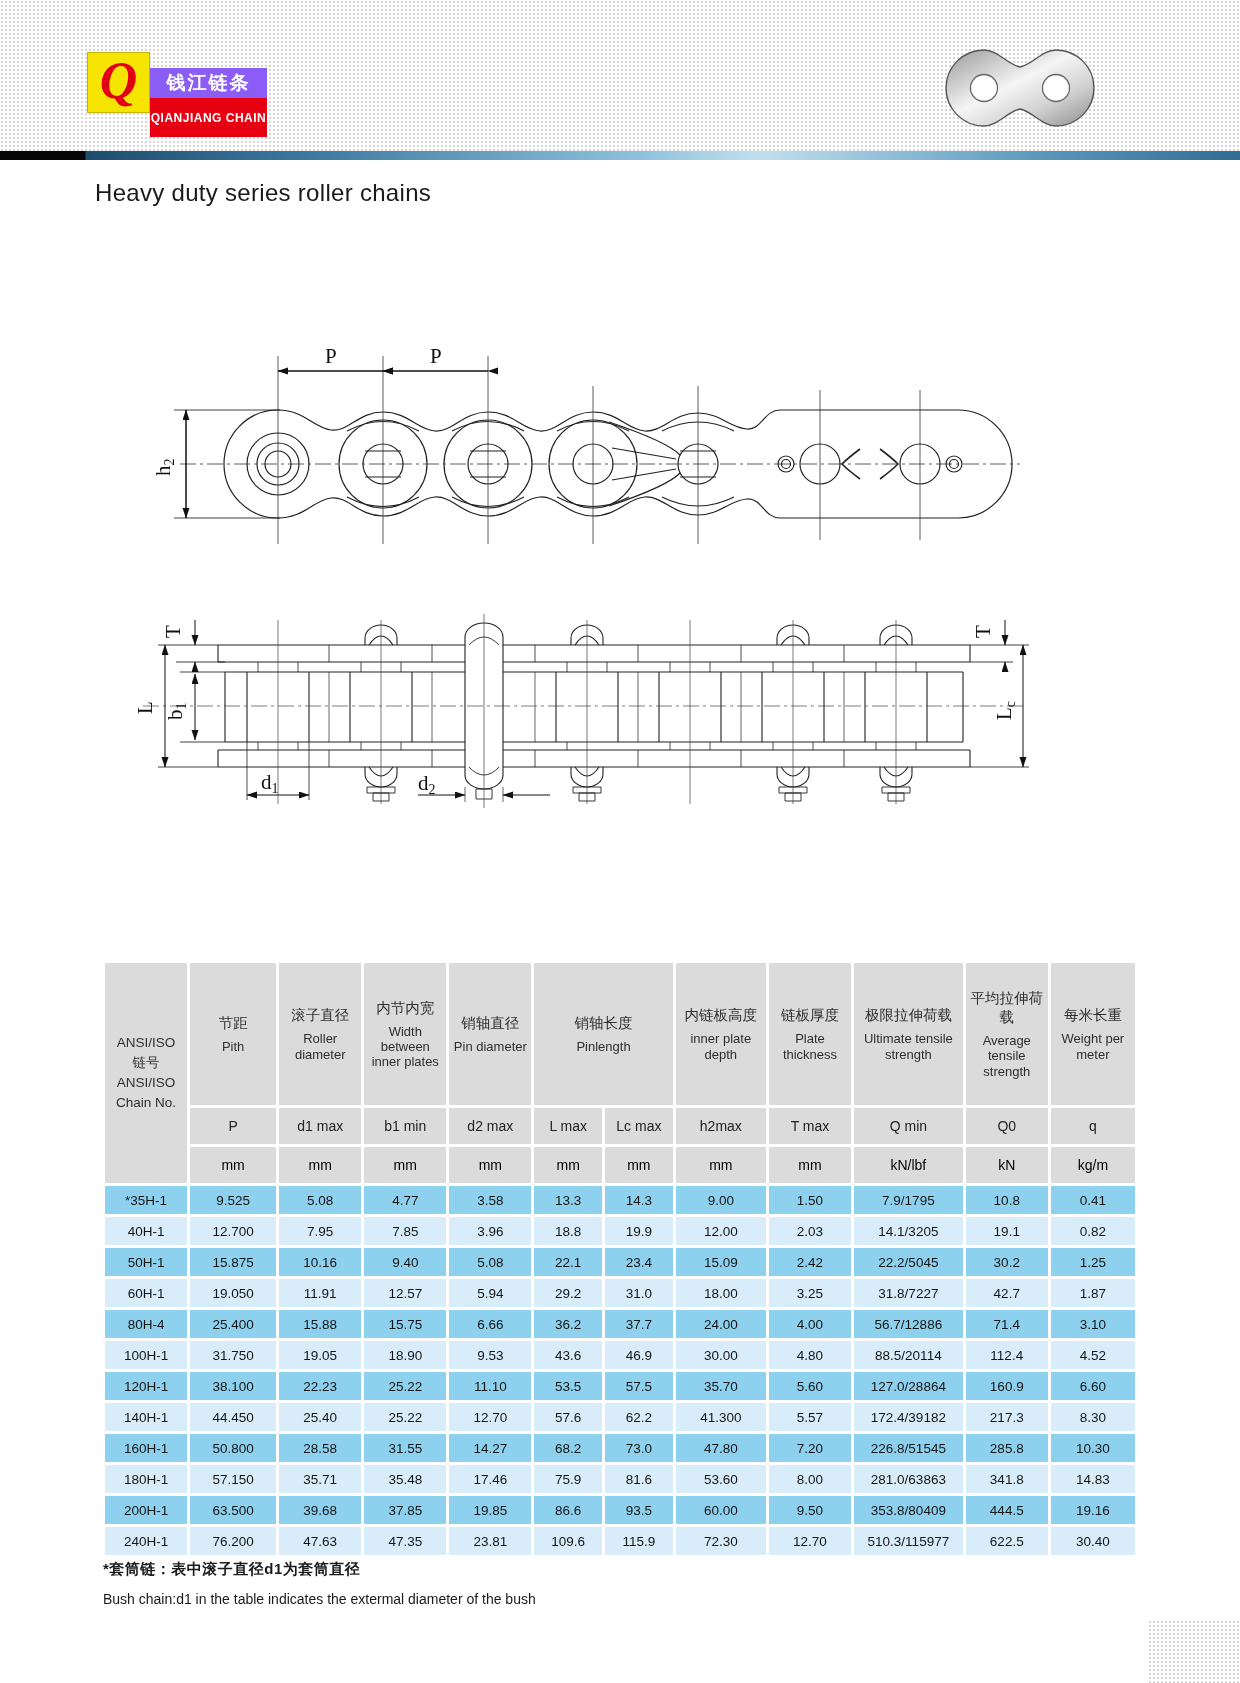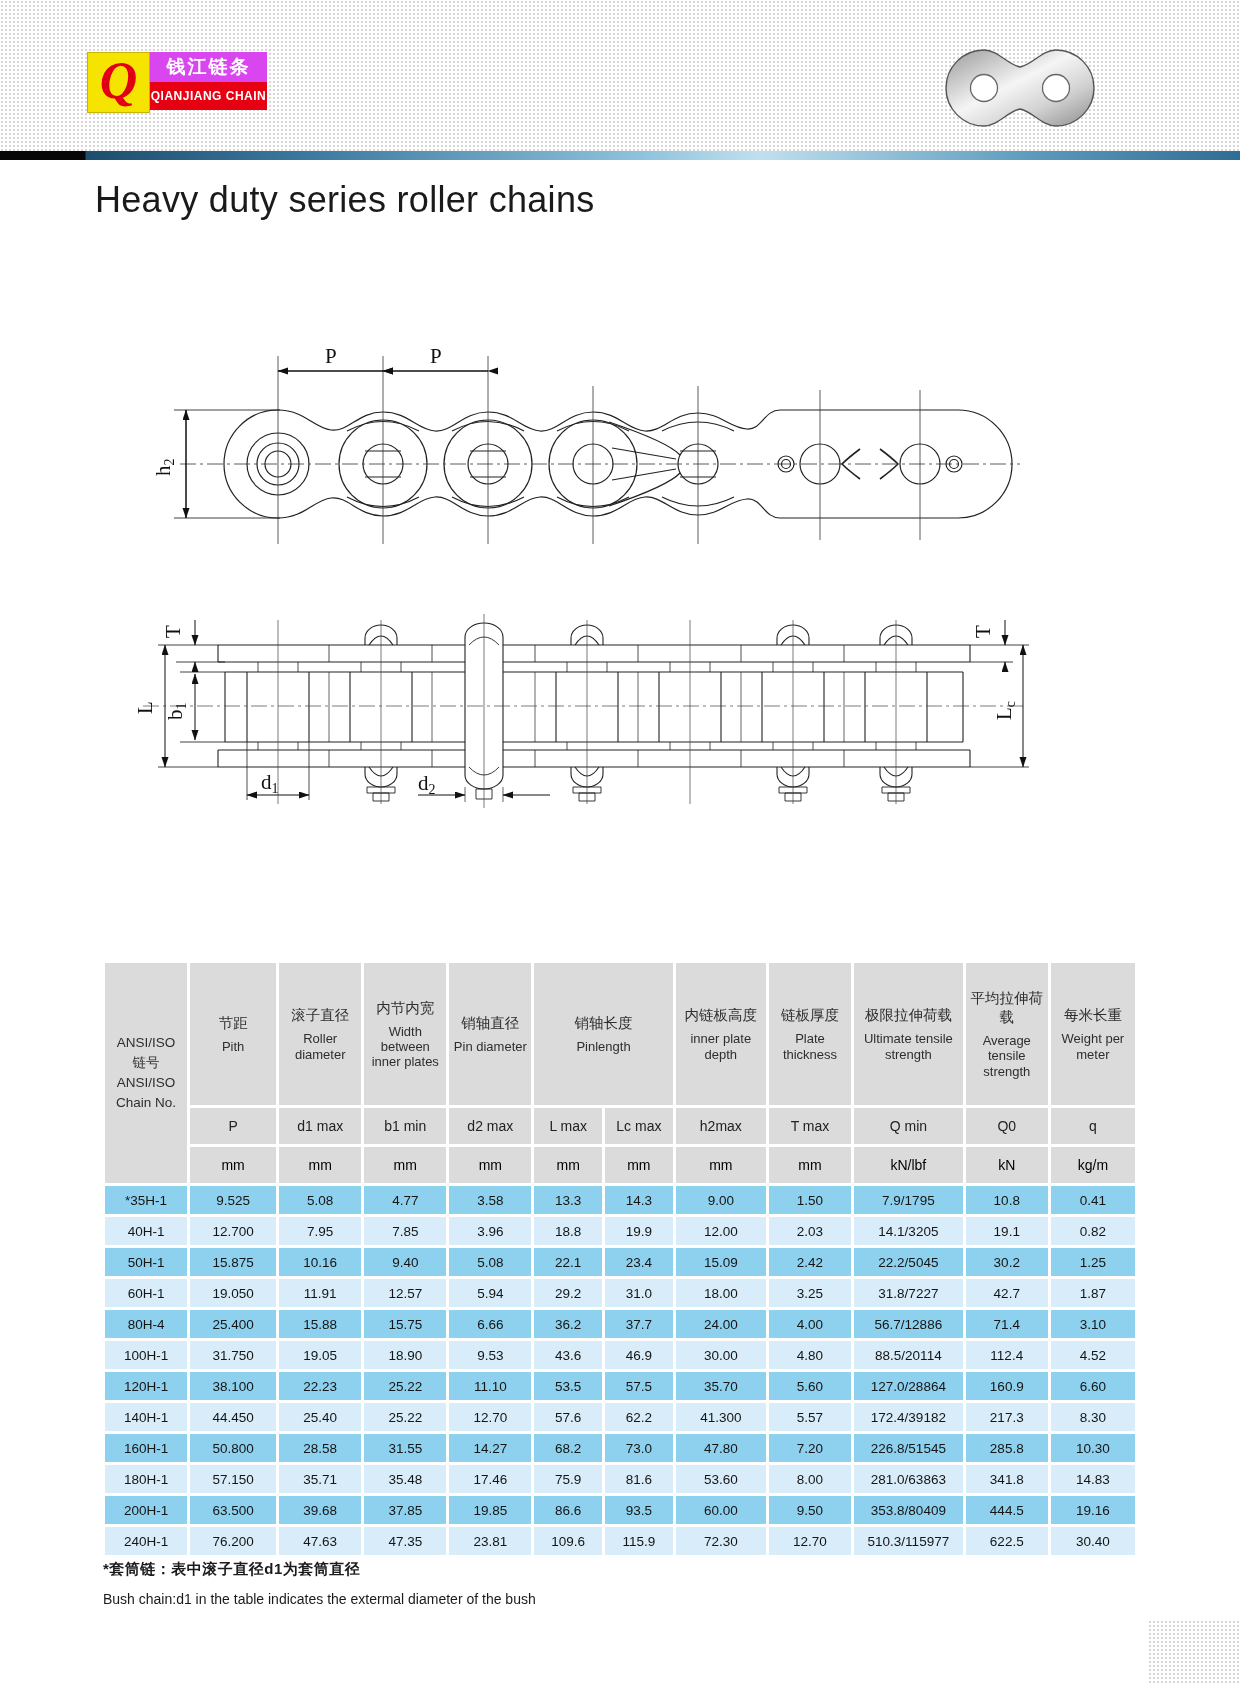--- a/index.html
+++ b/index.html
@@ -12,29 +12,29 @@
   .divider{position:absolute;left:0;top:151px;width:1240px;height:9px;
            background:linear-gradient(90deg,#060606 0px,#060606 85px,#1d4d6d 86px,#3a779d 300px,
                       #8ec2dc 640px,#bfe0ef 760px,#5d9bbd 1030px,#2f6d94 1240px);}
   
   .logo{position:absolute;left:87px;top:52px;display:flex;}
   .logo-yellow{width:63px;height:61px;background:#f4e400;border:1px solid #c8b400;box-sizing:border-box;
                display:flex;align-items:center;justify-content:center;}
   .logo-yellow span{font-family:"Liberation Serif",serif;font-style:italic;font-weight:bold;
                     font-size:52px;color:#e30016;line-height:1;transform:translateY(-2px);}
   .logo-right{display:flex;flex-direction:column;width:117px;}
-  .logo-blue{height:30px;background:#d946ef;color:#ffffff;font-weight:bold;font-size:19px;
-             display:flex;align-items:center;justify-content:center;letter-spacing:2px;}
-  .logo-red{height:28px;background:#e60012;color:#ffffff;font-weight:bold;font-size:12px;
+  .logo-blue{height:30px;background:#8b5cf6;color:#ffffff;font-weight:bold;font-size:19px;
+             display:flex;align-items:center;justify-content:center;letter-spacing:2px;margin-top:16px;}
+  .logo-red{height:39px;background:#e60012;color:#ffffff;font-weight:bold;font-size:12px;
             display:flex;align-items:center;justify-content:center;letter-spacing:0.5px;}
   .link-plate{position:absolute;left:938px;top:38px;}
   
   .title-block{position:absolute;left:95px;top:170px;}
   .title-zh{font-size:25px;font-weight:600;letter-spacing:2px;}
-  .title-en{font-size:36px;font-weight:400;margin-top:9px;letter-spacing:0.3px;}
+  .title-en{font-size:24px;font-weight:400;margin-top:9px;letter-spacing:0.3px;}
   
   .drawing1{position:absolute;left:120px;top:298px;}
   .drawing2{position:absolute;left:118px;top:552px;}
   .dim-text{font-family:"Liberation Serif",serif;font-size:21px;fill:#111;}
   .dim-sub{font-size:14px;}
   
   .spec-table{position:absolute;left:102px;top:960px;width:1036px;
               border-collapse:separate;border-spacing:3px;table-layout:fixed;background:#fff;}
   .spec-table th{background:#dbdbdb;font-weight:normal;color:#2e2e2e;text-align:center;
                  vertical-align:middle;padding:2px 1px;}

